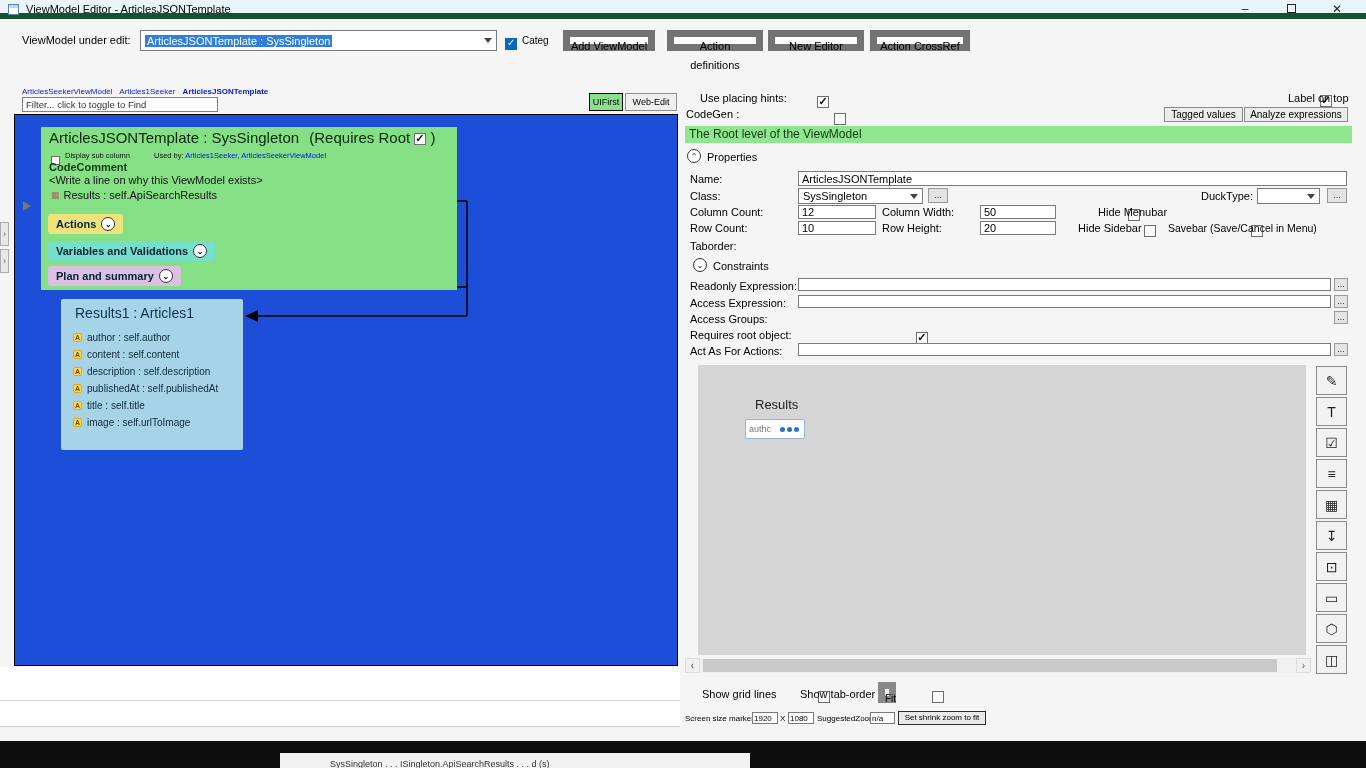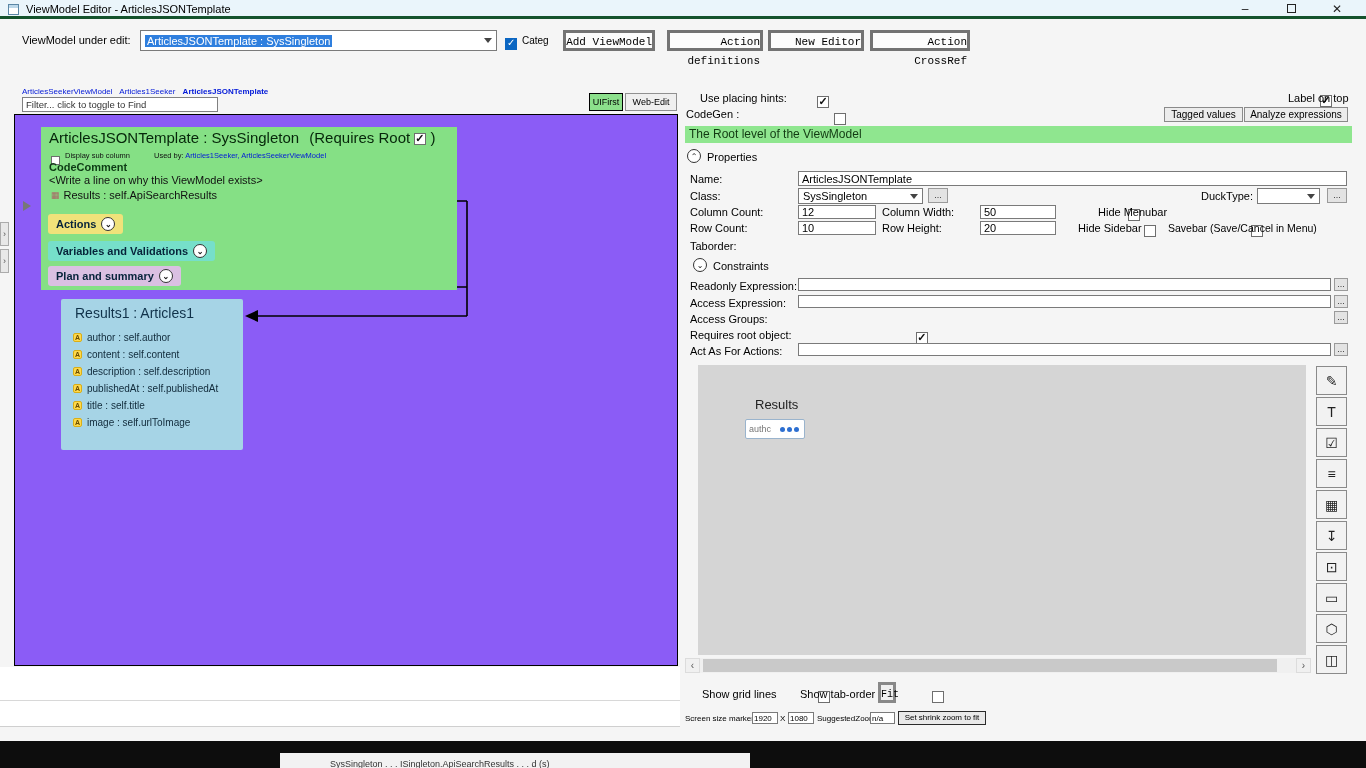--- a/index.html
+++ b/index.html
@@ -3,45 +3,45 @@
 <meta charset="utf-8">
 <style>
   * { margin:0; padding:0; box-sizing:border-box; }
   html,body { width:1366px; height:768px; overflow:hidden; background:#0d0d0d;
               font-family:"Liberation Sans", sans-serif; }
   .abs { position:absolute; }
   .screen { position:relative; width:1366px; height:768px; background:#0d0d0d; }
   .window { position:absolute; left:0; top:0; width:1366px; height:741px; background:#f5f5f5; }
 
   
-  .titlebar { position:absolute; left:0; top:0; width:1366px; height:19px; background:#eaf5fb; border-bottom:3px solid #14532d; }
+  .titlebar { position:absolute; left:0; top:0; width:1366px; height:19px; background:#eaf5fb; border-bottom:6px solid #14532d; }
   .titlebar .appico { position:absolute; left:8px; top:4px; width:11px; height:11px; border:1px solid #5b87a6; background:#fff; }
   .titlebar .appico::before { content:""; position:absolute; left:0; top:0; width:9px; height:3px; background:#bcd8ea; }
   .titlebar .ttl { position:absolute; left:26px; top:3px; font-size:11px; color:#000; }
   .wbtn { position:absolute; top:1px; width:22px; height:16px; text-align:center; font-size:12px; line-height:16px; color:#222; }
   .maxbox { display:inline-block; width:9px; height:9px; border:1px solid #222; margin-top:3px; }
 
   
   .lbl { font-size:11px; color:#000; white-space:nowrap; }
   .txt { border:1px solid #7a7a7a; background:#fff; font-family:"Liberation Sans",sans-serif; font-size:11px; padding:0 3px; }
-  .btn { background:#fcfcfc; border:3px solid #737373; font-size:11px; text-align:right; color:#000;font-family:Liberation Mono, monospace; }
+  .btn { background:#fcfcfc; border:7px solid #737373; font-size:11px; text-align:center; color:#000; }
   .smallbtn { background:#ececec; border:1px solid #8a8a8a; font-size:10px; text-align:center; color:#000; }
   .dots { background:#e3e3e3; border:1px solid #9a9a9a; font-size:9px; text-align:center; color:#333; }
   .combo { background:#fff; border:1px solid #7a7a7a; display:flex; align-items:center; justify-content:space-between; padding:0 4px; font-size:11px; }
   .caret { width:0; height:0; border-left:4px solid transparent; border-right:4px solid transparent; border-top:5px solid #444; }
   .cb { display:inline-block; width:12px; height:12px; border:1px solid #6e6e6e; background:#fff; position:relative; vertical-align:middle; }
   .cb.checked::after { content:"✓"; position:absolute; left:0px; top:-2px; font-size:11px; font-weight:bold; color:#111; }
   .cb.accent { background:#0b66c2; border-color:#0b66c2; }
   .cb.accent::after { content:"✓"; position:absolute; left:1px; top:-2px; font-size:10px; color:#fff; }
   .cb.small { width:9px; height:9px; }
   .circ { display:inline-flex; align-items:center; justify-content:center; width:14px; height:14px; border:1px solid #333; border-radius:50%; background:#fff; font-size:8px; color:#111; }
   .link { color:#0018d8; text-decoration:none; }
 
   
-  .canvas { position:absolute; left:14px; top:114px; width:664px; height:552px; background:#8b5cf6; border:1px solid #000; }
+  .canvas { position:absolute; left:14px; top:114px; width:664px; height:552px; background:#1d4ed8; border:1px solid #000; }
   .node-green { position:absolute; left:26px; top:12px; width:416px; height:163px; background:#85e085; }
   .node-blue  { position:absolute; left:46px; top:184px; width:182px; height:151px; background:#a6d4e6; border-radius:2px; }
   .pill { position:absolute; display:inline-flex; align-items:center; gap:5px; height:20px; padding:0 8px; border-radius:3px; font-size:11px; font-weight:bold; color:#06233a; }
   .gfield { display:flex; align-items:center; gap:5px; height:17px; font-size:10px; color:#102a3a; padding-left:12px; }
   .aico { display:inline-flex; align-items:center; justify-content:center; width:9px; height:9px; background:#ffd94a; border:1px solid #d9ae17; border-radius:2px; font-size:7px; color:#6b4d00; font-weight:bold; }
 
   .railbtn { width:31px; height:29px; margin-bottom:2px; background:#f2f2f2; border:1px solid #8a8a8a; display:flex; align-items:center; justify-content:center; font-size:14px; color:#222; }
   .greenbar { background:#8fe68f; color:#123a12; font-size:12px; line-height:17px; padding-left:4px; }
   .scroll-arrow { background:#f0f0f0; border:1px solid #dcdcdc; color:#555; font-size:10px; text-align:center; line-height:14px; }
   .tiny { font-size:8px; color:#000; white-space:nowrap; }

